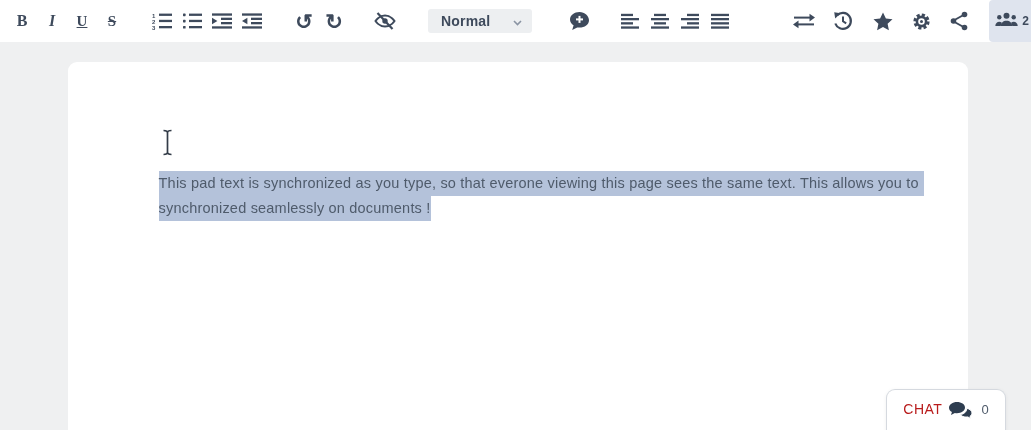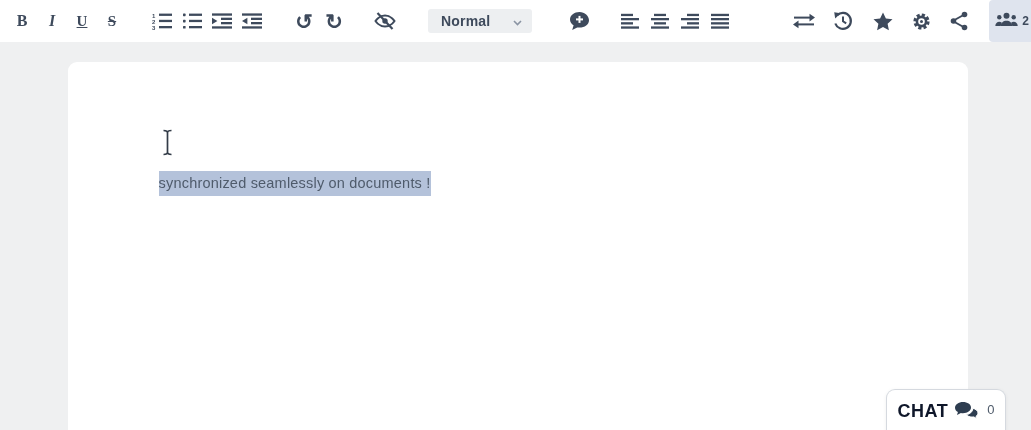--- a/index.html
+++ b/index.html
@@ -58,21 +58,21 @@
            filter:drop-shadow(0 0 1px #ffffff); }
 
   
   .chat {
     position:absolute; left:886px; top:389px; width:120px; height:55px;
     background:#ffffff; border:1px solid #d5d9df; border-bottom:none;
     border-radius:9px 9px 0 0; display:flex; align-items:flex-start;
     justify-content:center; padding-top:11px; gap:7px; cursor:pointer;
     box-shadow:0 1px 4px rgba(0,0,0,.06);
   }
-  .chat .chat-label { font-size:18px; font-weight:700; letter-spacing:.5px; color:#0f172a; }
+  .chat .chat-label { font-size:14px; font-weight:400; letter-spacing:.5px; color:#b91c1c; }
   .chat .chat-count { font-size:13px; color:#4f5b6b; padding-top:1px; }
   .chat svg { margin-top:1px; }
 </style>
 </head>
 <body>
 
 <div class="page">
 
   <div class="toolbar">
     <button class="tb">
@@ -269,20 +269,23 @@
           <circle cx="11.5" cy="3.8" r="3"></circle>
           <path d="M5.8 14c0-3.2 2.5-5.2 5.7-5.2s5.7 2 5.7 5.2z"></path>
         </svg>
       </span>
       <span class="count">2</span>
     </button>
   </div>
 
   <div class="doc">
     <div class="editor">
+      <div class="ed-line first">
+        <span class="sel">This pad text is synchronized as you type, so that everone viewing this page sees the same text. This allows you to</span>
+      </div>
       <div class="ed-line">
         <span class="sel">synchronized seamlessly on documents !</span>
       </div>
     </div>
   </div>
 
   <div class="ibeam">
     <svg width="11" height="27" viewBox="0 0 11 27">
       <path d="M1.5 1.5c2.4 0 4 .8 4 2.2 0-1.4 1.6-2.2 4-2.2 M5.5 3.2v20.6 M1.5 25.5c2.4 0 4-.8 4-2.2 0 1.4 1.6 2.2 4 2.2" fill="none" stroke="#333c48" stroke-width="1.7"></path>
     </svg>

